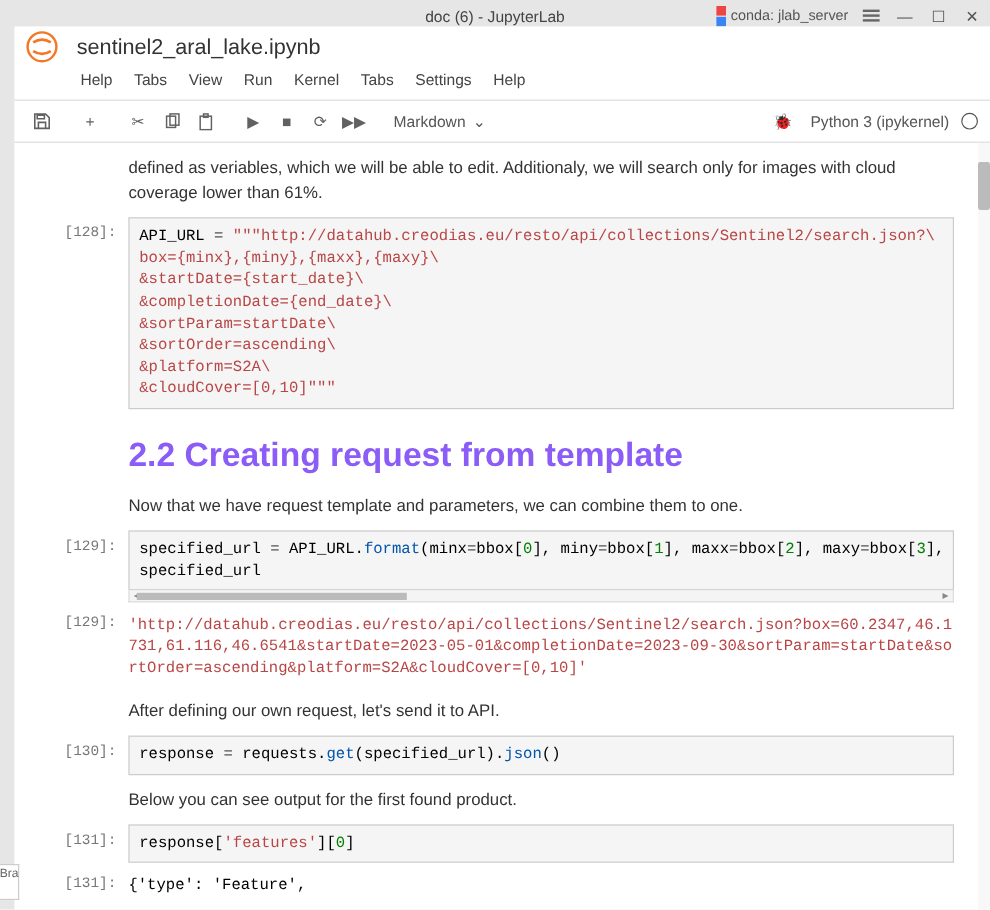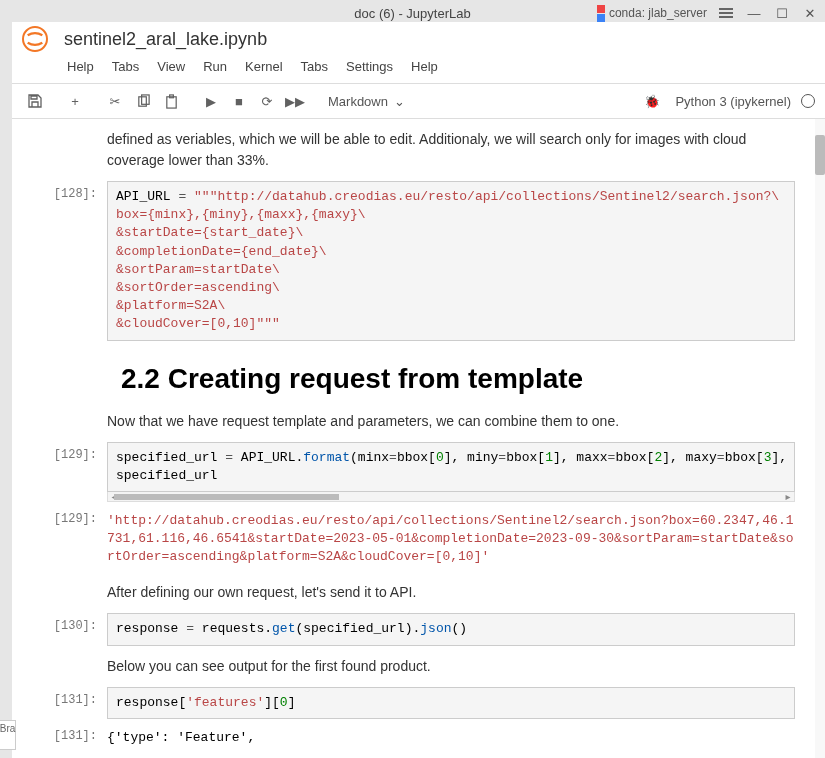--- a/index.html
+++ b/index.html
@@ -30,21 +30,21 @@
 .kernel-circle { width:14px; height:14px; border:1.5px solid #555; border-radius:50%; }
 .content { flex:1; overflow:hidden; position:relative; }
 .content-scroll { position:absolute; top:0; left:0; right:10px; bottom:0; overflow:hidden; }
 .scrollbar-track { position:absolute; right:0; top:0; bottom:0; width:10px; background:#f8f8f8; }
 .scrollbar-thumb { position:absolute; right:0; width:10px; background:#bbb; border-radius:2px; }
 .cell { display:flex; margin:4px 0; }
 .prompt { width:95px; flex-shrink:0; text-align:right; padding:6px 10px 0 0; font-family:"SFMono-Regular",Consolas,"Liberation Mono",Menlo,monospace; font-size:12px; color:#777; }
 .cell-body { flex:1; padding-right:20px; min-width:0; }
 .code-input { background:#f5f5f5; border:1px solid #ccc; padding:6px 8px; font-family:"SFMono-Regular",Consolas,"Liberation Mono",Menlo,monospace; font-size:13px; line-height:1.4; white-space:pre; overflow:hidden; }
 .md-text { padding:6px 0; font-size:14px; line-height:1.5; color:#333; }
-.md-h2 { font-size:28px; font-weight:600; color:#000000; padding:18px 0 10px;margin-left:14px; }
+.md-h2 { font-size:28px; font-weight:600; color:#8b5cf6; padding:18px 0 10px; }
 .output-text { padding:6px 0; font-family:"SFMono-Regular",Consolas,"Liberation Mono",Menlo,monospace; font-size:13px; line-height:1.4; word-break:break-all; }
 .hscroll { height:10px; background:#f4f4f4; border:1px solid #ddd; border-top:none; position:relative; }
 .hscroll .thumb { position:absolute; left:6px; top:2px; height:6px; width:225px; background:#bbb; }
 .hscroll .arr { position:absolute; top:0; width:12px; height:10px; color:#888; font-size:10px; text-align:center; line-height:10px;}
 .hscroll .arr.l { left:0; } .hscroll .arr.r { right:0; } .tk-op { color:#555; }
 .tk-num { color:#008000; } .tk-fn { color:#0055aa; }
 .c0 { color:#b94646; }
 .side-tab { position:absolute; left:0; top:720px; width:16px; height:30px; background:#fff; border:1px solid #ccc; border-left:none; font-size:10px; color:#666; display:flex; align-items:flex-start; justify-content:center; padding-top:2px; z-index:5; }
 </style>
 </head>
@@ -132,21 +132,21 @@
     <div class="kernel-name">Python 3 (ipykernel)</div>
     <div class="kernel-circle"></div>
   </div>
 
   <div class="content">
     <div class="content-scroll">
 
       <div class="cell">
         <div class="prompt"></div>
         <div class="cell-body">
-            <div class="md-text">defined as veriables, which we will be able to edit. Additionaly, we will search only for images with cloud coverage lower than 33%.</div>
+            <div class="md-text">defined as veriables, which we will be able to edit. Additionaly, we will search only for images with cloud coverage lower than 61%.</div>
           </div>
       </div>
 
       <div class="cell">
         <div class="prompt">[128]:</div>
         <div class="cell-body">
           <div class="code-input"><span>API_URL </span><span class="tk-op">= </span><span class="c0">"""http://datahub.creodias.eu/resto/api/collections/Sentinel2/search.json?\</span>
 <span class="c0">box={minx},{miny},{maxx},{maxy}\</span>
 <span class="c0">&amp;startDate={start_date}\</span>
 <span class="c0">&amp;completionDate={end_date}\</span>

